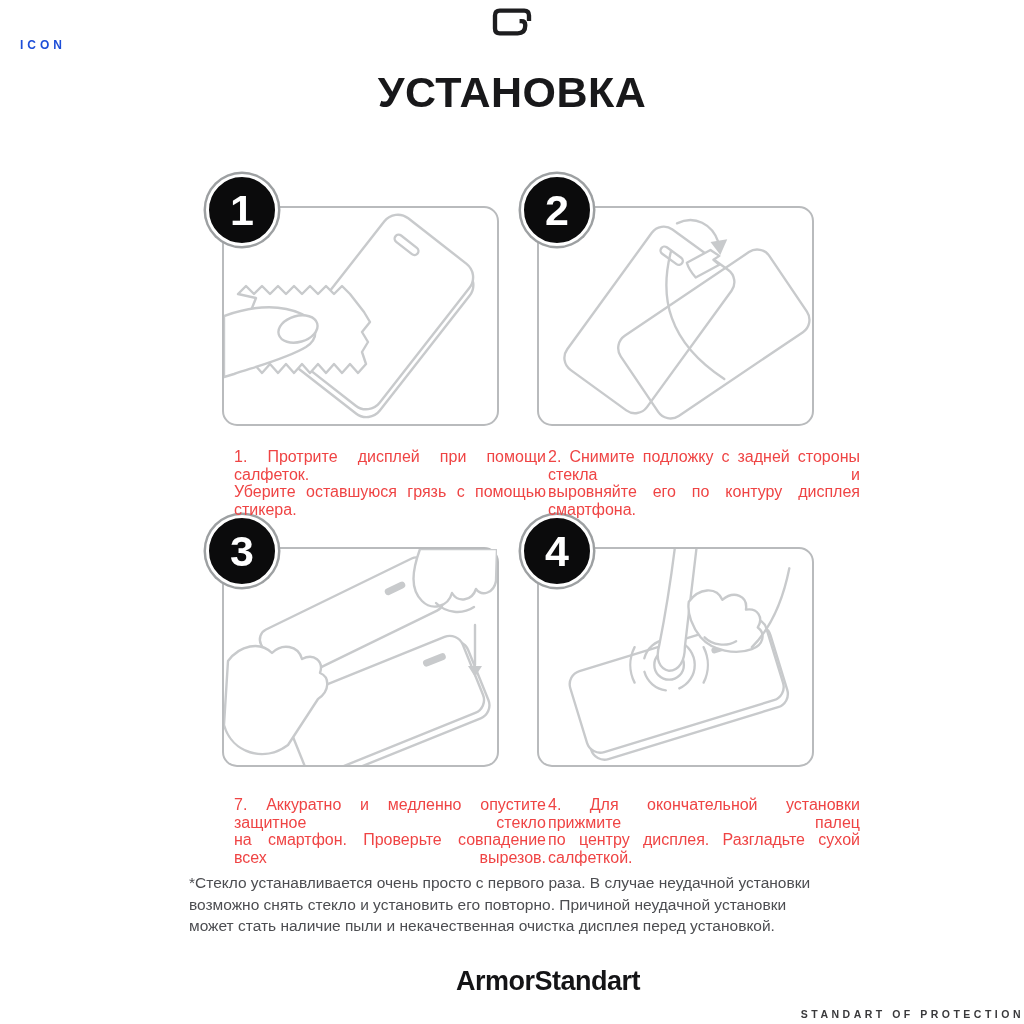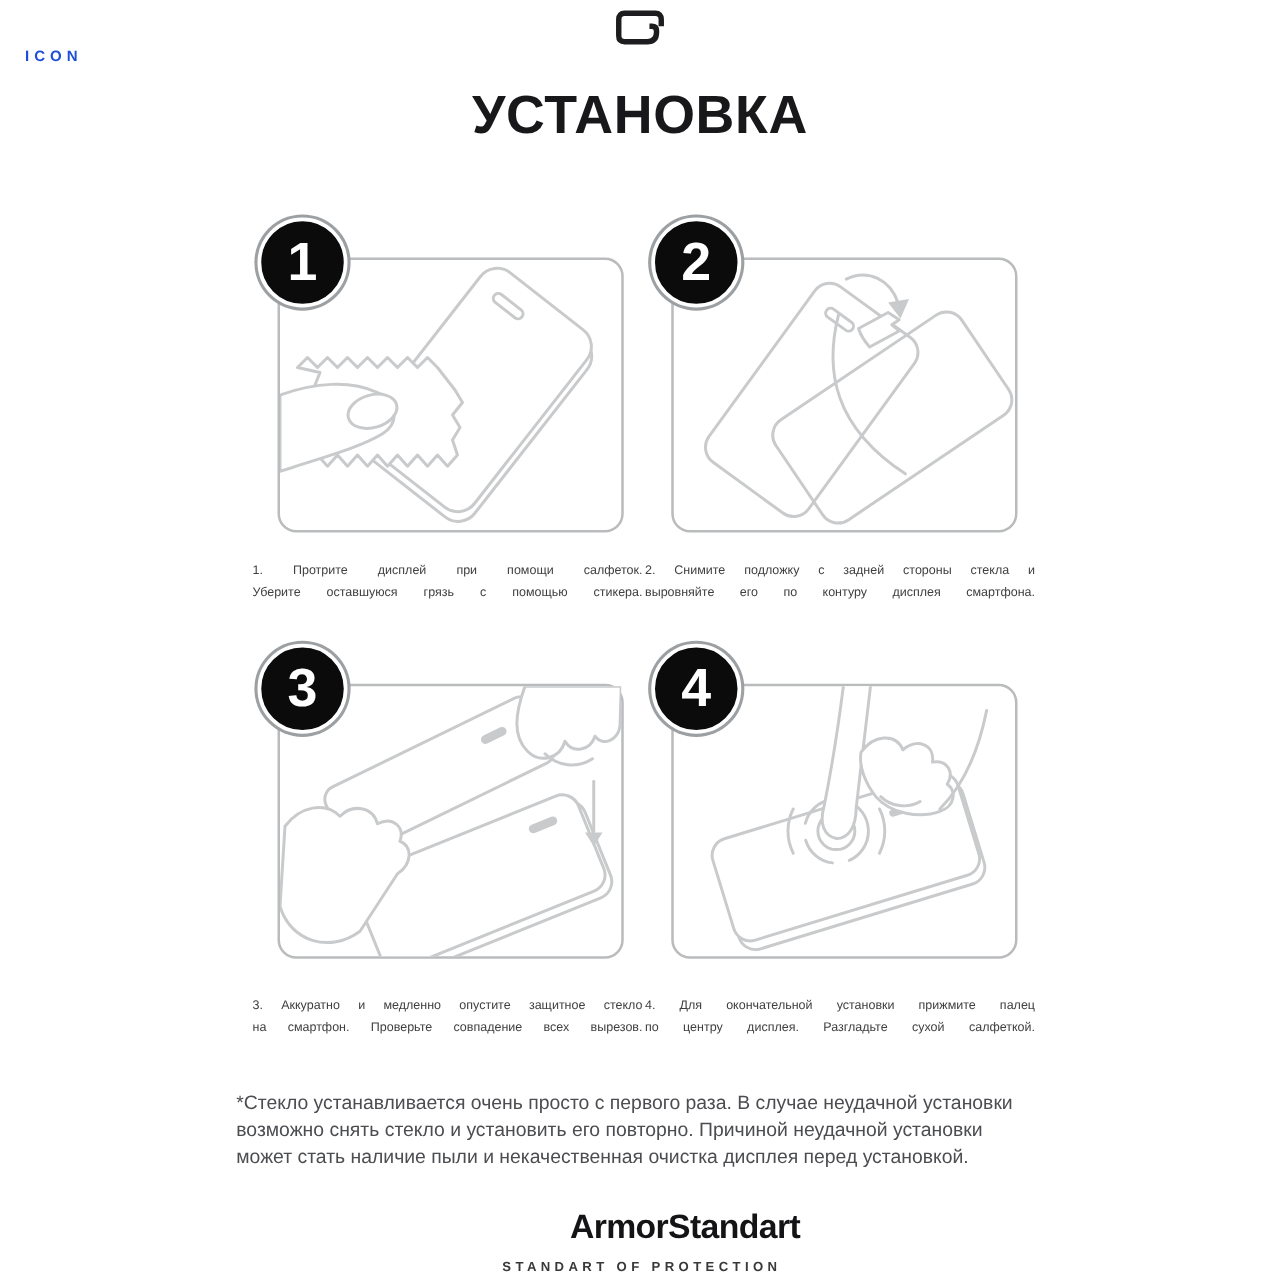--- a/index.html
+++ b/index.html
@@ -24,33 +24,33 @@
 
   
   .badge{position:absolute;width:66px;height:66px;border-radius:50%;background:#0b0b0c;
          border:3px solid #ffffff;box-shadow:0 0 0 2.5px #9da0a2;
          display:flex;align-items:center;justify-content:center;
          color:#ffffff;font-size:43px;font-weight:700;}
   .b1{left:206px;top:174px;} .b2{left:521px;top:174px;}
   .b3{left:206px;top:515px;} .b4{left:521px;top:515px;}
 
   
-  .caption{position:absolute;width:312px;font-size:10px;line-height:17.5px;color:#404040;}
+  .caption{position:absolute;width:312px;font-size:16px;line-height:17.5px;color:#ef4444;margin-left:32px;}
   .cap-line{text-align:justify;text-align-last:justify;}
   .c1{left:202px;top:448px;} .c2{left:516px;top:448px;}
   .c3{left:202px;top:796px;} .c4{left:516px;top:796px;}
 
   
   .footnote{position:absolute;left:189px;top:872px;width:660px;
             font-size:15.5px;line-height:21.5px;color:#4c4d51;}
 
   
   .wordmark{position:absolute;left:0;top:966px;width:1024px;text-align:center;
             font-size:27px;font-weight:700;color:#141416;letter-spacing:-0.5px;padding-left:36px;}
-  .tagline{position:absolute;left:0;top:1008px;width:1024px;text-align:center;
+  .tagline{position:absolute;left:0;top:1008px;width:1024px;text-align:right;
            font-size:10.5px;font-weight:700;letter-spacing:3.5px;color:#39393b;text-indent:3px;}
 </style>
 </head>
 <body>
 
 <div class="page">
 
   <svg class="logo-glyph" viewBox="0 0 46 36">
     <path d="M41,17 L41,11 Q41,6 36,6 L10,6 Q5,6 5,11 L5,25 Q5,30 10,30 L29,30 Q37,30 37,22 L37,21 Q37,17 33,17 L31,17" fill="none" stroke="#1d1d1f" stroke-width="4.6" stroke-linecap="butt" stroke-linejoin="round"></path>
   </svg>
@@ -149,21 +149,21 @@
 
   <div class="caption c1">
     <div class="cap-line">1. Протрите дисплей при помощи салфеток.</div>
     <div class="cap-line">Уберите оставшуюся грязь с помощью стикера.</div>
   </div>
   <div class="caption c2">
     <div class="cap-line">2. Снимите подложку с задней стороны стекла и</div>
     <div class="cap-line">выровняйте его по контуру дисплея смартфона.</div>
   </div>
   <div class="caption c3">
-    <div class="cap-line">3. Аккуратно и медленно опустите защитное стекло</div>
+    <div class="cap-line">7. Аккуратно и медленно опустите защитное стекло</div>
     <div class="cap-line">на смартфон. Проверьте совпадение всех вырезов.</div>
   </div>
   <div class="caption c4">
     <div class="cap-line">4. Для окончательной установки прижмите палец</div>
     <div class="cap-line">по центру дисплея. Разгладьте сухой салфеткой.</div>
   </div>
 
   <div class="footnote">
     <div>*Стекло устанавливается очень просто с первого раза. В случае неудачной установки</div>
     <div>возможно снять стекло и установить его повторно. Причиной неудачной установки</div>

